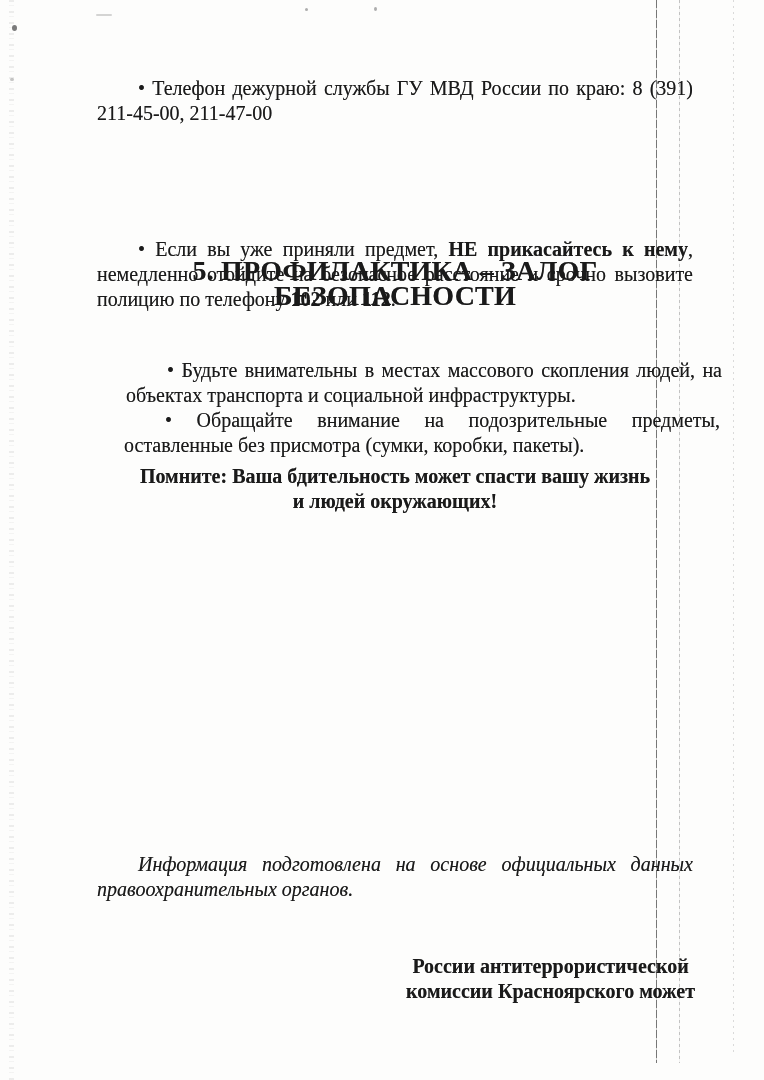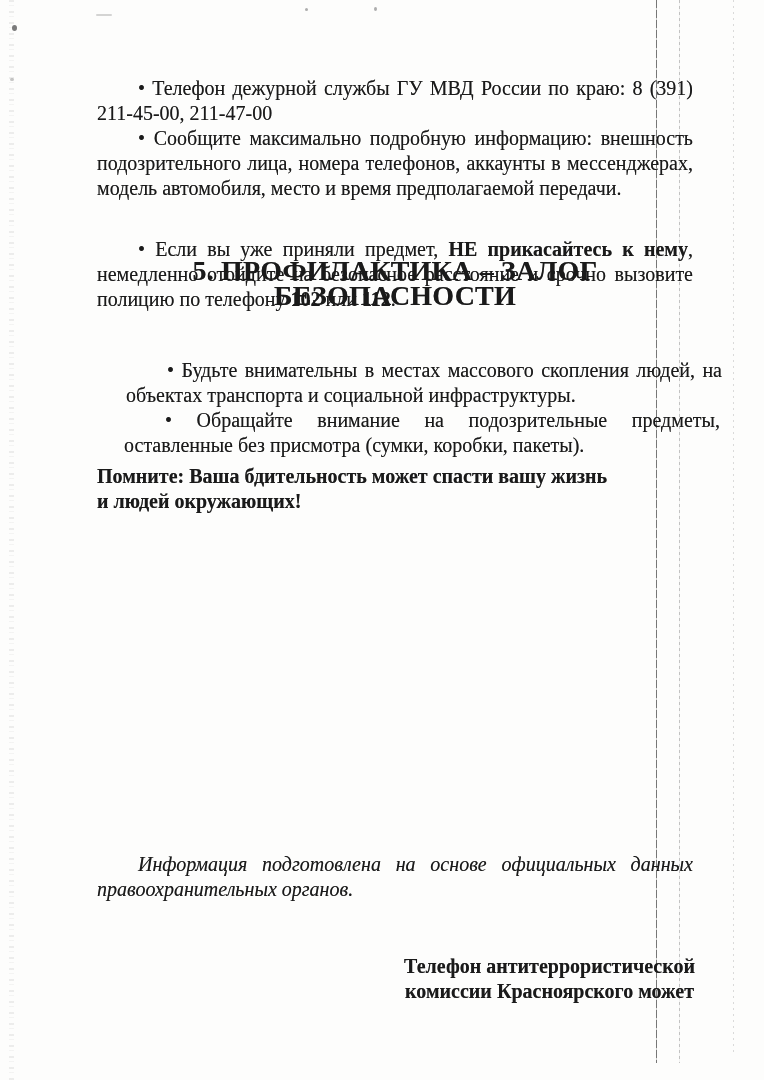--- a/index.html
+++ b/index.html
@@ -17,21 +17,21 @@
     left: 97px;
     width: 596px;
     font-size: 20px;
     line-height: 25px;
     text-shadow: 0 0 0.5px rgba(25,25,25,0.55);
   }
   .para {
     text-align: justify;
     text-indent: 41px;
   }
-  .center { text-align: left; text-indent: 0; }
+  .center { text-align: center; text-indent: 0; }
   .bold { font-weight: bold; }
   .italic { font-style: italic; }
   .heading { font-weight: bold; text-align: center; letter-spacing: 0.2px; }
   .signature {
     position: absolute;
     top: 954px;
     right: 69px;
     text-align: center;
     font-weight: bold;
     font-size: 20px;
@@ -77,36 +77,35 @@
   <div class="vline-c"></div>
   <div class="left-noise"></div>
   <div class="speck speck-1"></div>
   <div class="speck speck-2"></div>
   <div class="speck speck-3"></div>
   <div class="speck speck-4"></div>
   <div class="speck speck-5"></div>
 
   <p class="textcol para" style="top:76px;">• Телефон дежурной службы ГУ МВД России по краю: 8 (391) 211-45-00, 211-47-00</p>
 
-  <p class="textcol para" style="top:126px;">• Сообщите максимально подробную информацию: внешность подозрительного лица, номера телефонов, аккаунты в мессенджерах, модель автомобиля, место и время предполагаемой передачи.</p>
 
   <p class="textcol para" style="top:201px;margin-top:36px;"><span>• Если вы уже приняли предмет, </span><span class="bold">НЕ прикасайтесь к нему</span><span>, немедленно отойдите на безопасное расстояние и срочно вызовите полицию по телефону </span><span class="bold">102</span><span> или </span><span class="bold">112</span><span>.</span></p>
 
   <h2 class="textcol heading" style="top:258px; font-size:28px;">5. ПРОФИЛАКТИКА – ЗАЛОГ БЕЗОПАСНОСТИ</h2>
 
 
   <p class="textcol para" style="top:358px;margin-left:29px;">• Будьте внимательны в местах массового скопления людей, на объектах транспорта и социальной инфраструктуры.</p>
 
   <p class="textcol para" style="top:408px;margin-left:27px;">• Обращайте внимание на подозрительные предметы, оставленные без присмотра (сумки, коробки, пакеты).</p>
 
   <div class="textcol center bold" style="top:464px;">
     <div>Помните: Ваша бдительность может спасти вашу жизнь</div>
     <div>и людей окружающих!</div>
   </div>
 
   <p class="textcol para italic" style="top:852px;">Информация подготовлена на основе официальных данных правоохранительных органов.</p>
 
   <div class="signature">
-    <div>Телефон антитеррористической</div>
+    <div>России антитеррористической</div>
     <div>комиссии Красноярского может</div>
   </div>
 
 </div>
 
 </body></html>

